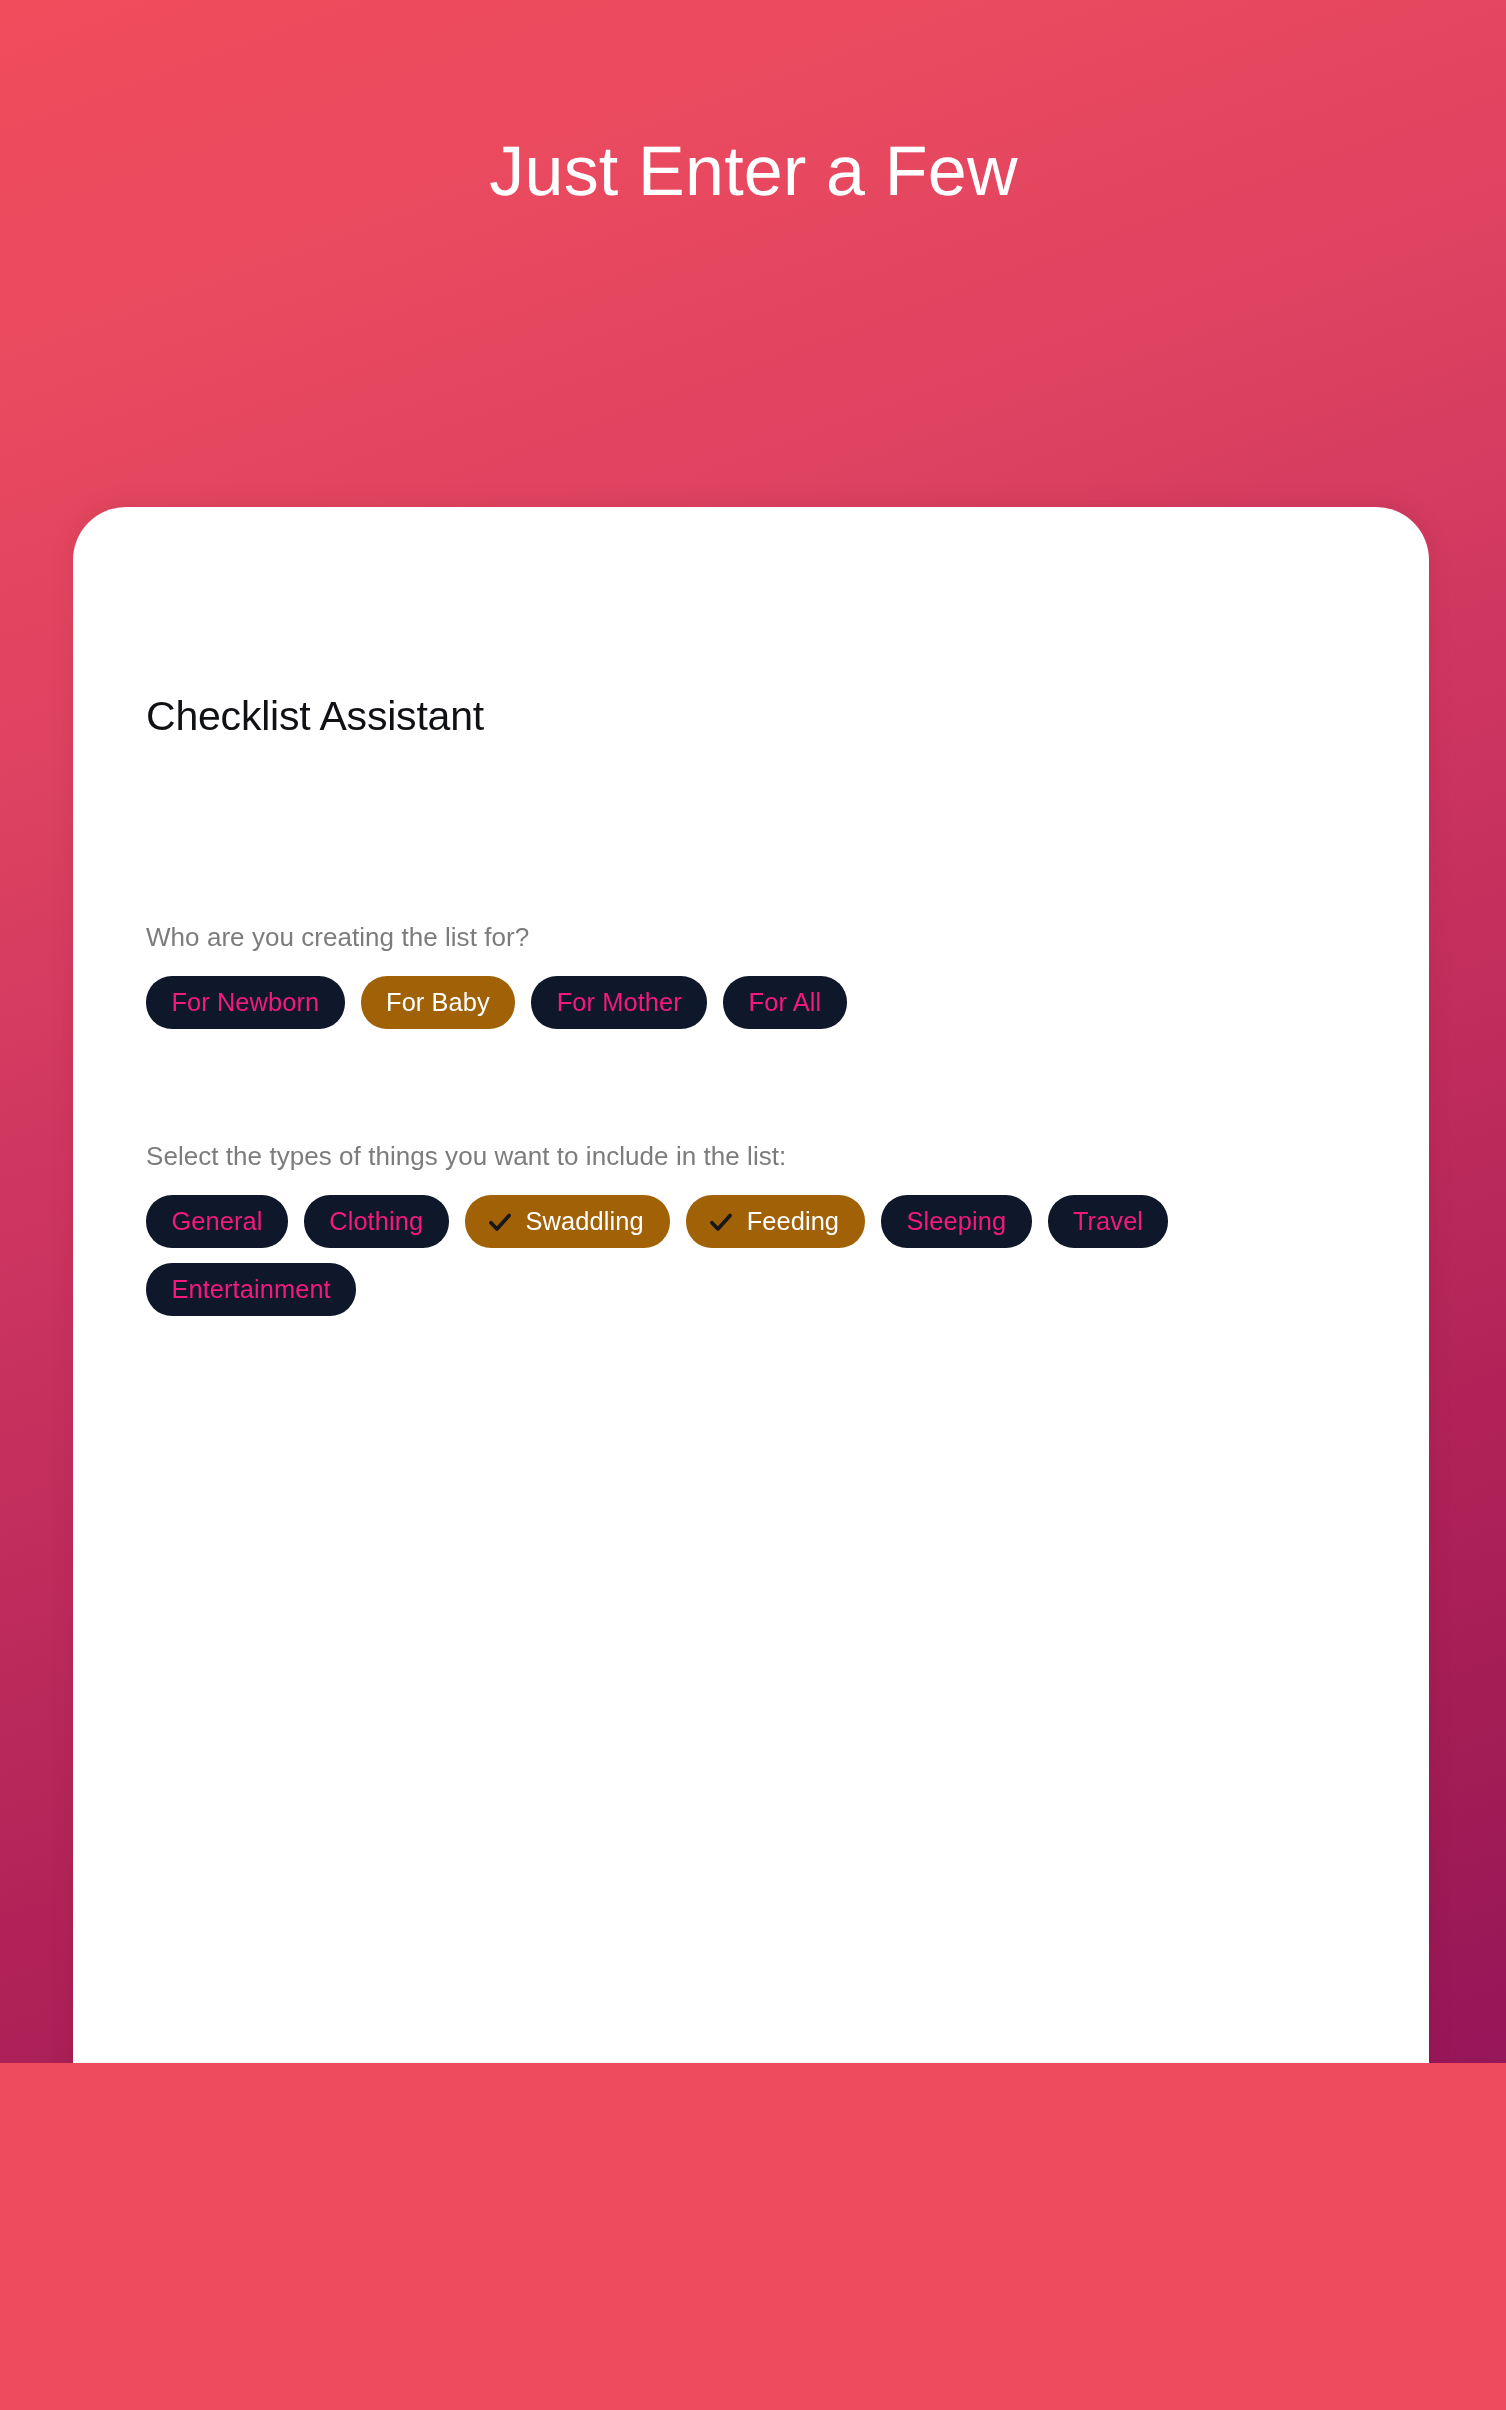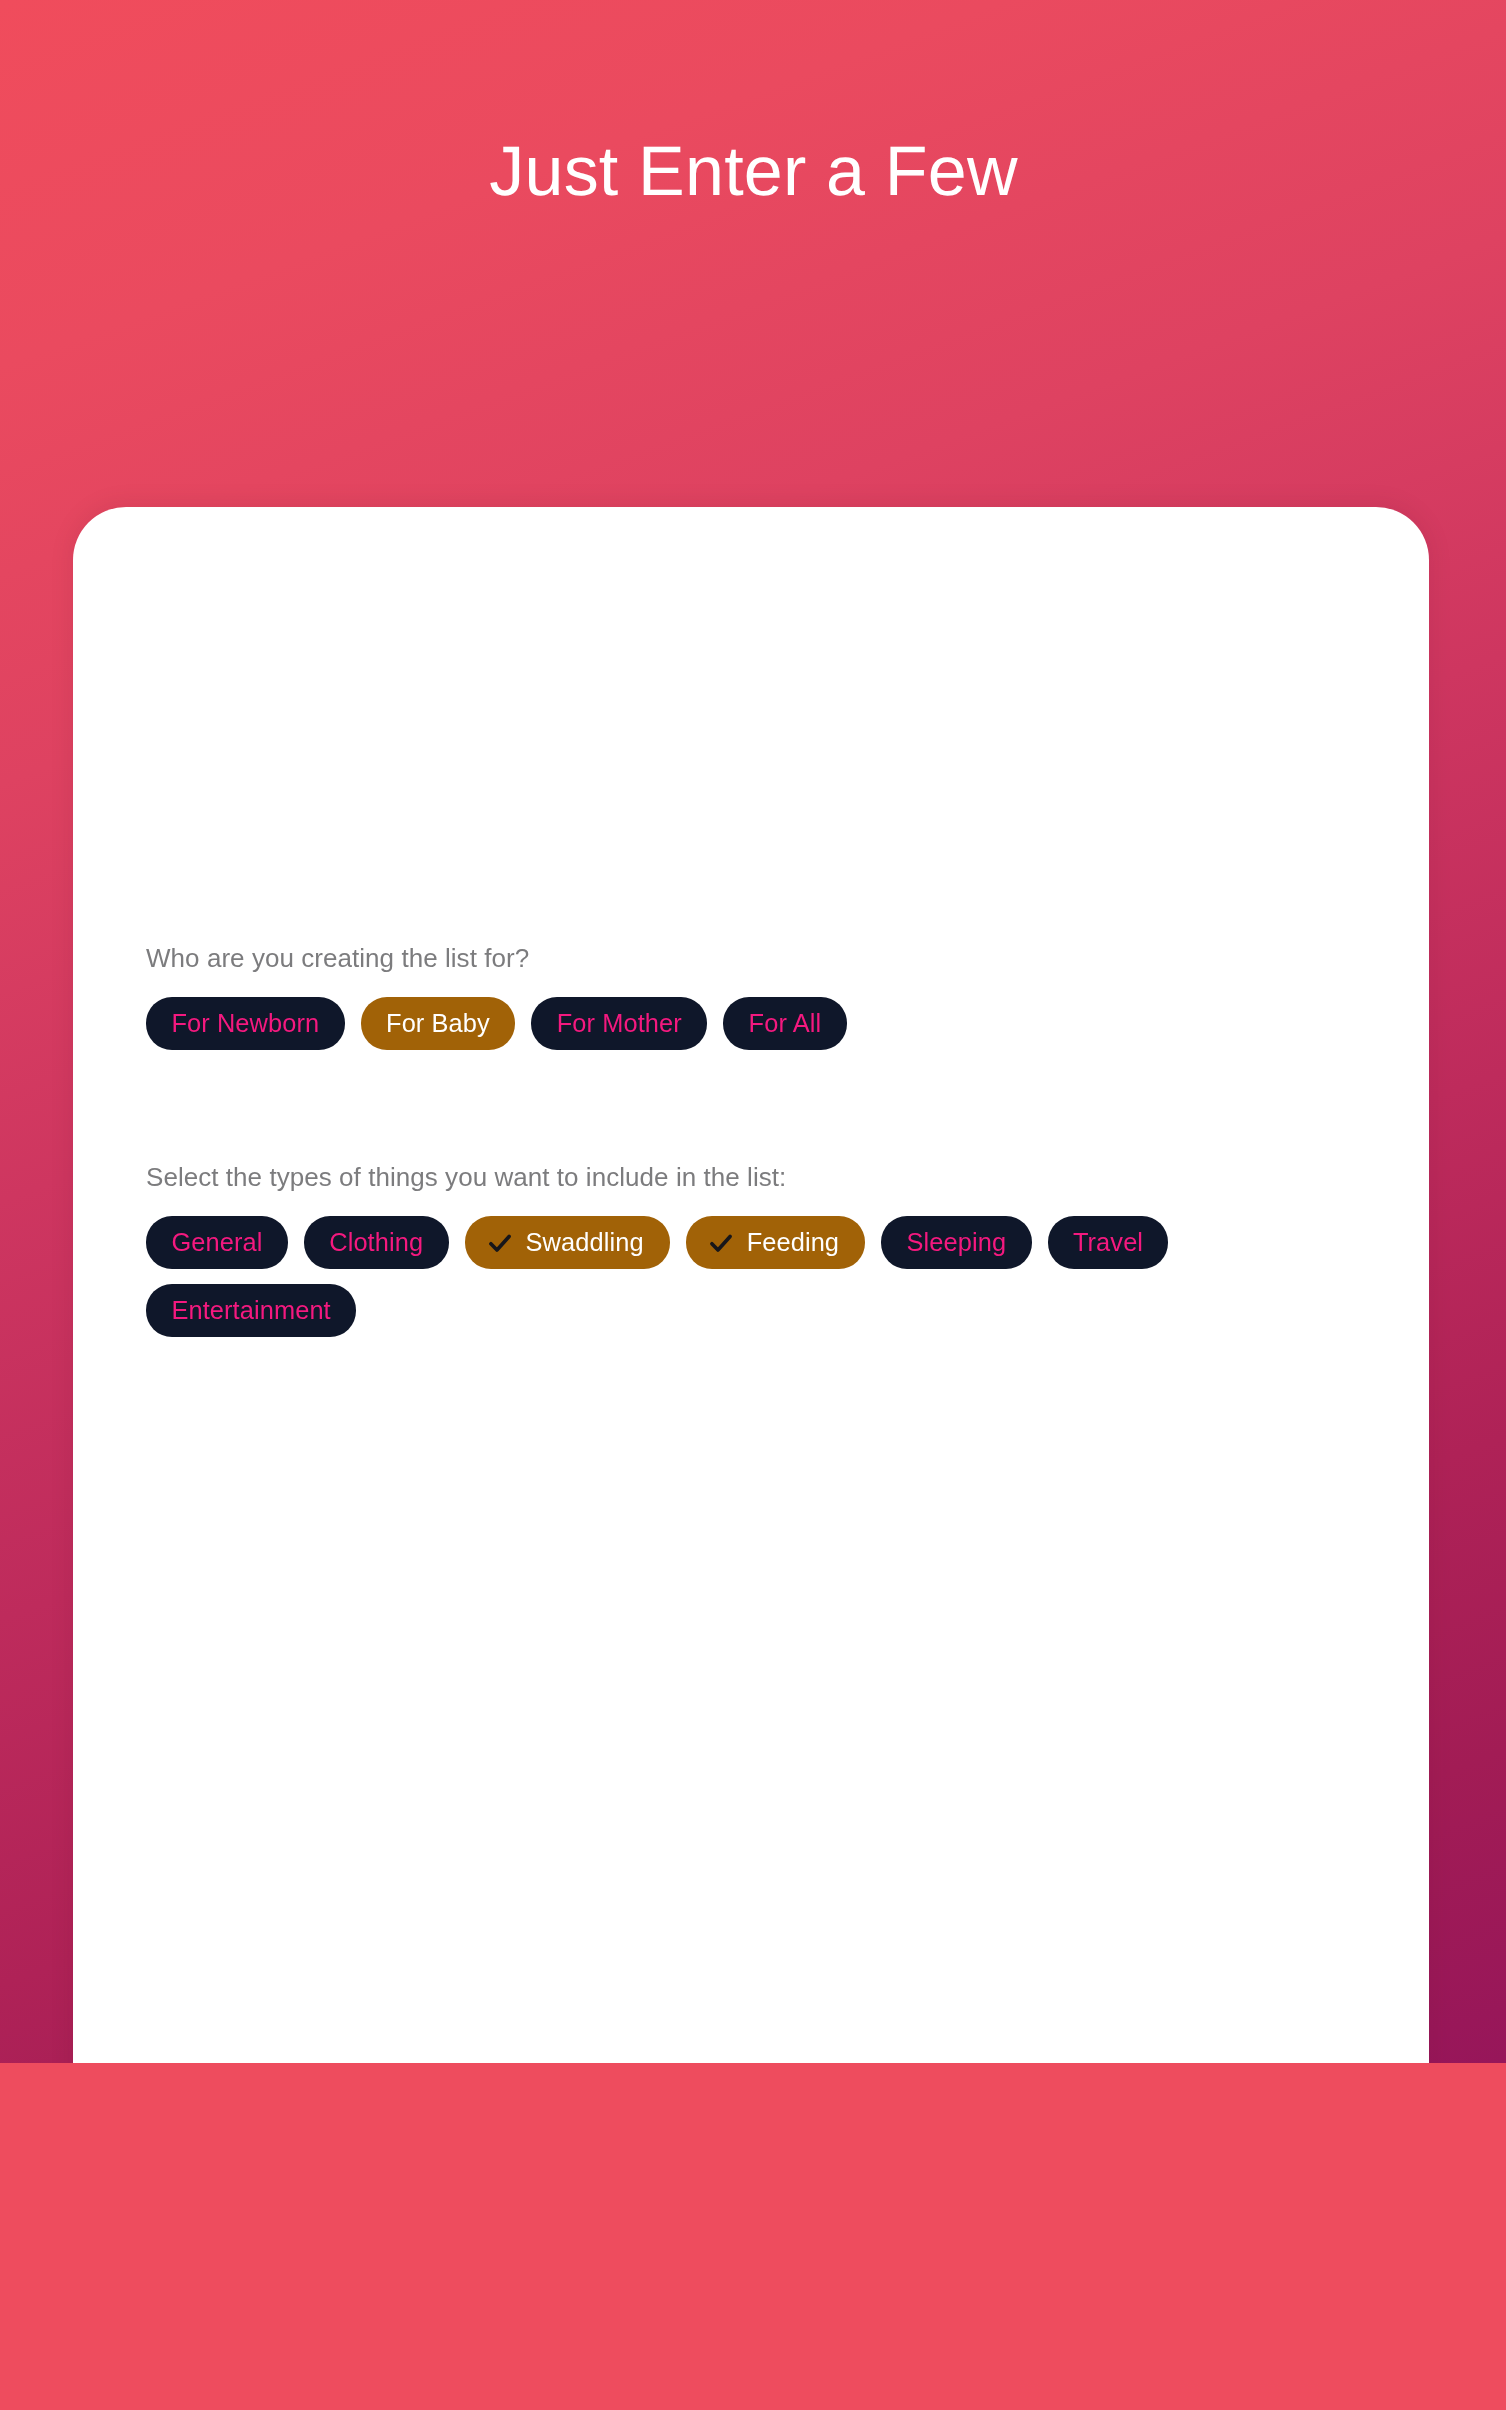--- a/index.html
+++ b/index.html
@@ -77,21 +77,21 @@
     top: 187px;
     font-size: 41px;
     line-height: 1.1;
     color: #101114;
     font-weight: 400;
     letter-spacing: -0.2px;
     white-space: nowrap;
   }
 
   
-  .group { position: absolute; left: 73px; width: 1224px; margin-top: 21px; }
+  .group { position: absolute; left: 73px; width: 1224px; }
   .group-1 { top: 414px; }
   .group-2 { top: 633px; }
 
   .q-label {
     display: block;
     font-size: 26px;
     line-height: 1.25;
     color: #7C7C7E;
     font-weight: 400;
     letter-spacing: 0.05px;
@@ -166,20 +166,21 @@
 
 <div id="screen">
 
   <div class="hero">
     <span class="l1">Just Enter a Few</span>
   </div>
 
   <div class="card">
     <div class="card-inner">
 
+      <div class="card-title">Checklist Assistant</div>
 
       <div class="group group-1">
         <span class="q-label">Who are you creating the list for?</span>
         <div class="chip-row" id="row-0">
             <button class="chip">
               <span>For Newborn</span>
             </button>
             <button class="chip selected">
               <span>For Baby</span>
             </button>

